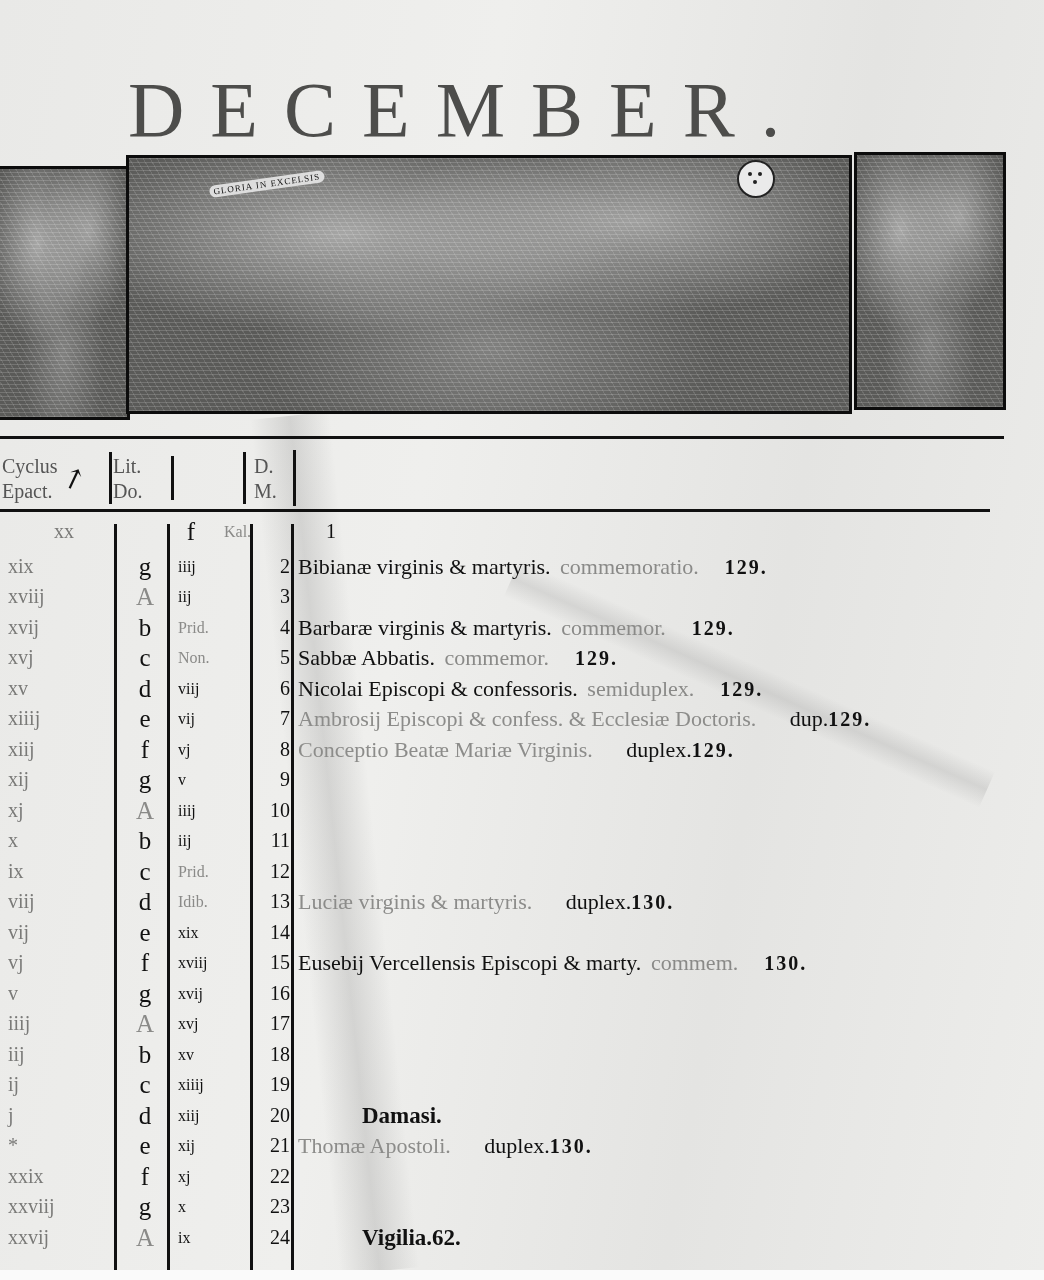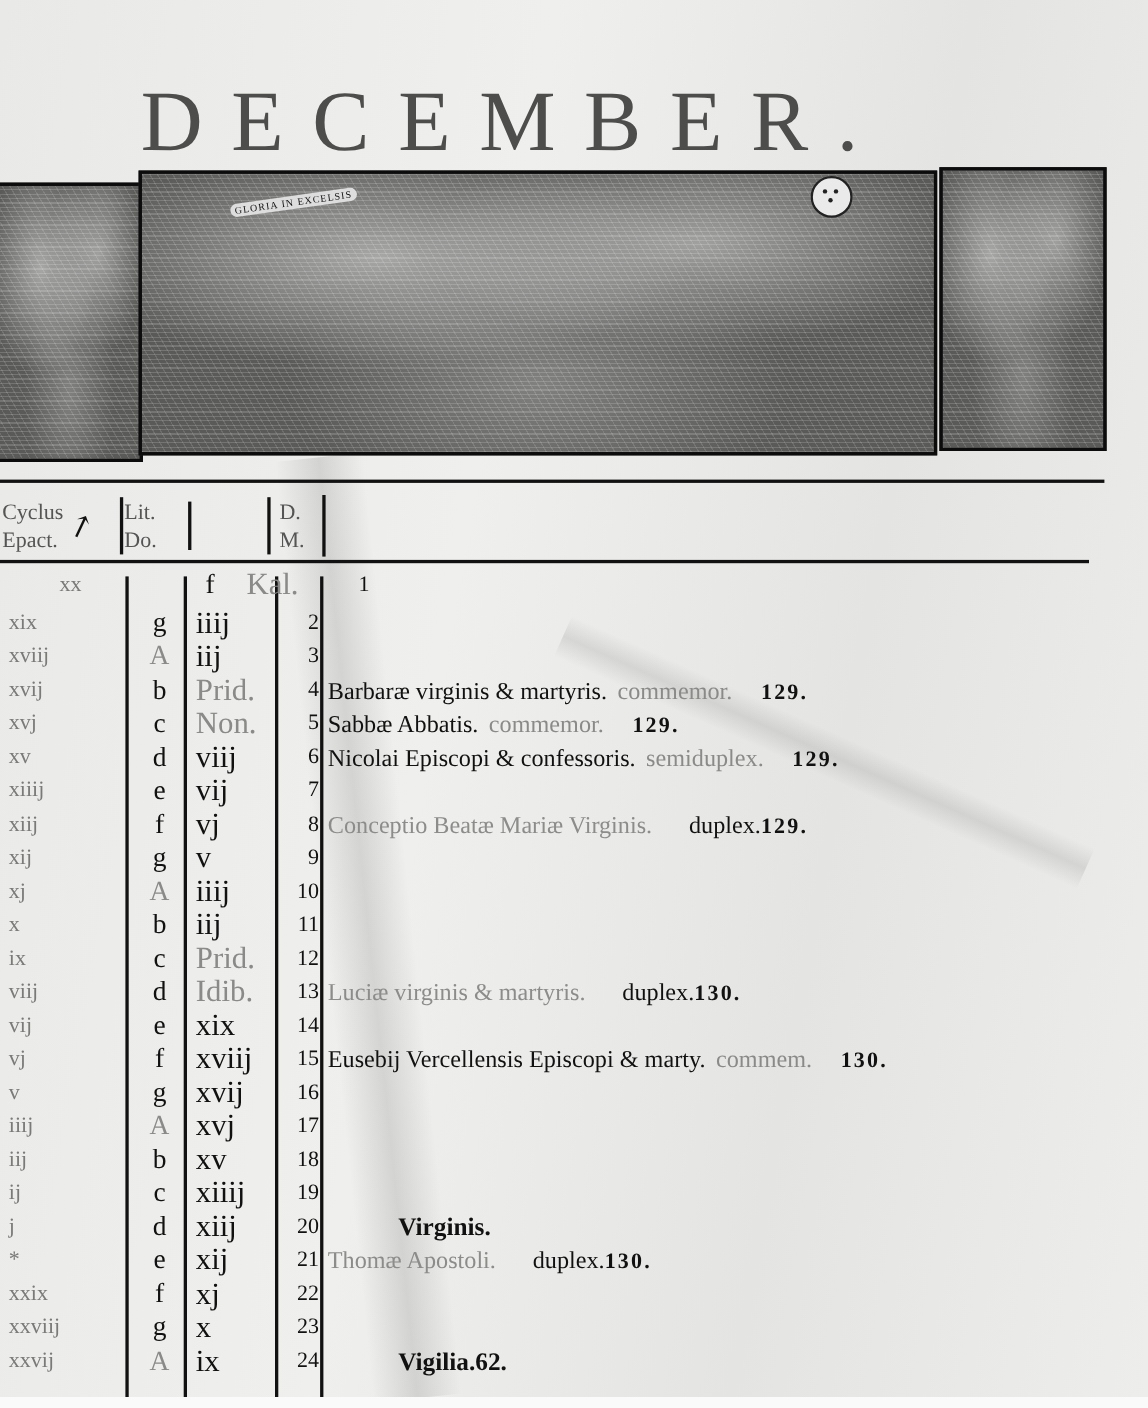--- a/index.html
+++ b/index.html
@@ -57,21 +57,21 @@
   }
   .rule { position: absolute; height: 3px; background: #111; }
   .vline { position: absolute; width: 3px; background: #111; }
   .hdr { position: absolute; font-size: 20px; color: #555; line-height: 22px; }
   .arrow-icon { position: absolute; font-size: 28px; color: #111; transform: rotate(-20deg); }
   .row { position: absolute; left: 0; width: 1044px; height: 23px; }
   .cell { position: absolute; top: 0; line-height: 23px; white-space: nowrap; }
   .epact { left: 8px; font-size: 20px; color: #7a7a78; }
   .letter { left: 134px; width: 22px; text-align: center; font-size: 25px; color: #111; }
   .letter.red { color: #8a8a88; }
-  .rom { left: 178px; font-size: 28px; color: #111; }
+  .rom { left: 178px; font-size: 16px; color: #111; }
   .rom.red { color: #8a8a88; }
   .day { left: 248px; width: 42px; text-align: right; font-size: 20px; color: #111; }
   .feast { left: 298px; font-size: 22px; color: #111; }
   .feast.red { color: #8c8c8a; }
   .rank { font-size: 22px; color: #8a8a88; }
   .rank.black { color: #111; }
   .page-ref { font-size: 20px; color: #111; font-weight: bold; letter-spacing: 2px; }
 </style>
 </head>
 <body>
@@ -121,20 +121,21 @@
       <div class="cell letter">f</div>
       <div class="cell rom red">Kal.</div>
       <div class="cell day">1</div>
       <div class="cell feast" style="left: 298px;"><span></span></div>
     </div>
     <div class="row" style="top: 554.5px;">
       <div class="cell epact">xix</div>
       <div class="cell letter">g</div>
       <div class="cell rom">iiij</div>
       <div class="cell day">2</div>
+      <div class="cell feast" style="left: 298px;"><span>Bibianæ virginis &amp; martyris.</span> <span class="rank" style="margin-left: 4px;">commemoratio.</span><span class="page-ref" style="margin-left: 26px;">129.</span></div>
     </div>
     <div class="row" style="top: 585px;">
       <div class="cell epact">xviij</div>
       <div class="cell letter red">A</div>
       <div class="cell rom">iij</div>
       <div class="cell day">3</div>
       <div class="cell feast" style="left: 298px;"><span></span></div>
     </div>
     <div class="row" style="top: 615.5px;">
       <div class="cell epact">xvij</div>
@@ -155,20 +156,21 @@
       <div class="cell letter">d</div>
       <div class="cell rom">viij</div>
       <div class="cell day">6</div>
       <div class="cell feast" style="left: 298px;"><span>Nicolai Episcopi &amp; confessoris.</span> <span class="rank" style="margin-left: 4px;">semiduplex.</span><span class="page-ref" style="margin-left: 26px;">129.</span></div>
     </div>
     <div class="row" style="top: 707px;">
       <div class="cell epact">xiiij</div>
       <div class="cell letter">e</div>
       <div class="cell rom">vij</div>
       <div class="cell day">7</div>
+      <div class="cell feast red" style="left: 298px;"><span>Ambrosij Episcopi &amp; confess. &amp; Ecclesiæ Doctoris.</span> <span class="rank black" style="margin-left: 28px;">dup.</span><span class="page-ref" style="margin-left: 0px;">129.</span></div>
     </div>
     <div class="row" style="top: 737.5px;">
       <div class="cell epact">xiij</div>
       <div class="cell letter">f</div>
       <div class="cell rom">vj</div>
       <div class="cell day">8</div>
       <div class="cell feast red" style="left: 298px;"><span>Conceptio Beatæ Mariæ Virginis.</span> <span class="rank black" style="margin-left: 28px;">duplex.</span><span class="page-ref" style="margin-left: 0px;">129.</span></div>
     </div>
     <div class="row" style="top: 768px;">
       <div class="cell epact">xij</div>
@@ -243,21 +245,21 @@
       <div class="cell letter">c</div>
       <div class="cell rom">xiiij</div>
       <div class="cell day">19</div>
       <div class="cell feast" style="left: 298px;"><span></span></div>
     </div>
     <div class="row" style="top: 1103.5px;">
       <div class="cell epact">j</div>
       <div class="cell letter">d</div>
       <div class="cell rom">xiij</div>
       <div class="cell day">20</div>
-      <div class="cell feast" style="left: 362px; font-weight: bold; font-size: 23px;"><span>Virginis.</span></div>
+      <div class="cell feast" style="left: 362px; font-weight: bold; font-size: 23px;"><span>Damasi.</span></div>
     </div>
     <div class="row" style="top: 1134px;">
       <div class="cell epact">*</div>
       <div class="cell letter">e</div>
       <div class="cell rom">xij</div>
       <div class="cell day">21</div>
       <div class="cell feast red" style="left: 298px;"><span>Thomæ Apostoli.</span> <span class="rank black" style="margin-left: 28px;">duplex.</span><span class="page-ref" style="margin-left: 0px;">130.</span></div>
     </div>
     <div class="row" style="top: 1164.5px; padding-left: 36px;">
       <div class="cell epact">xxix</div>

